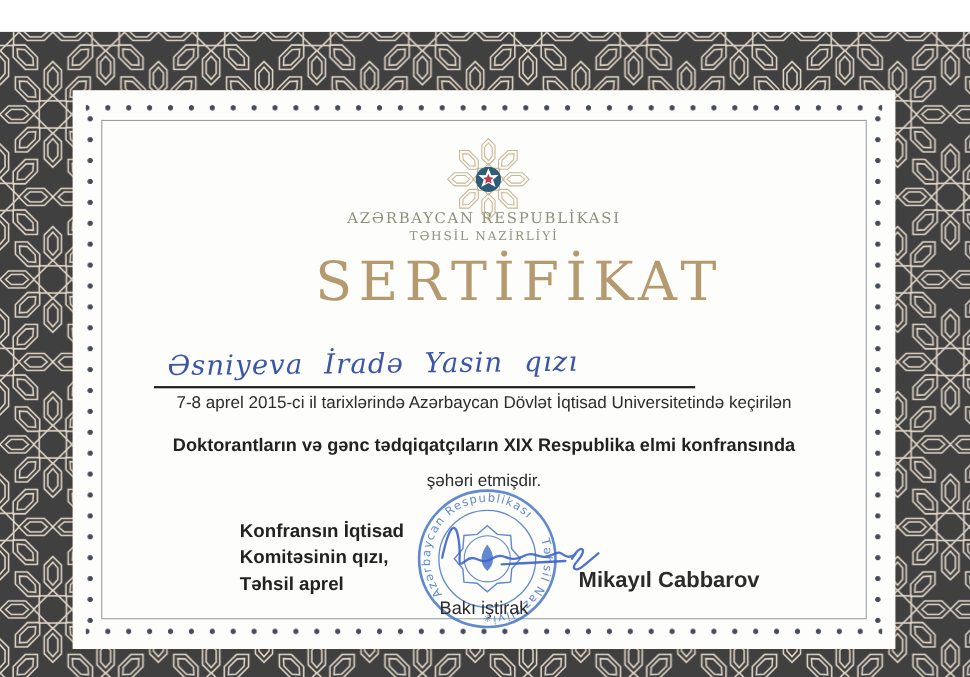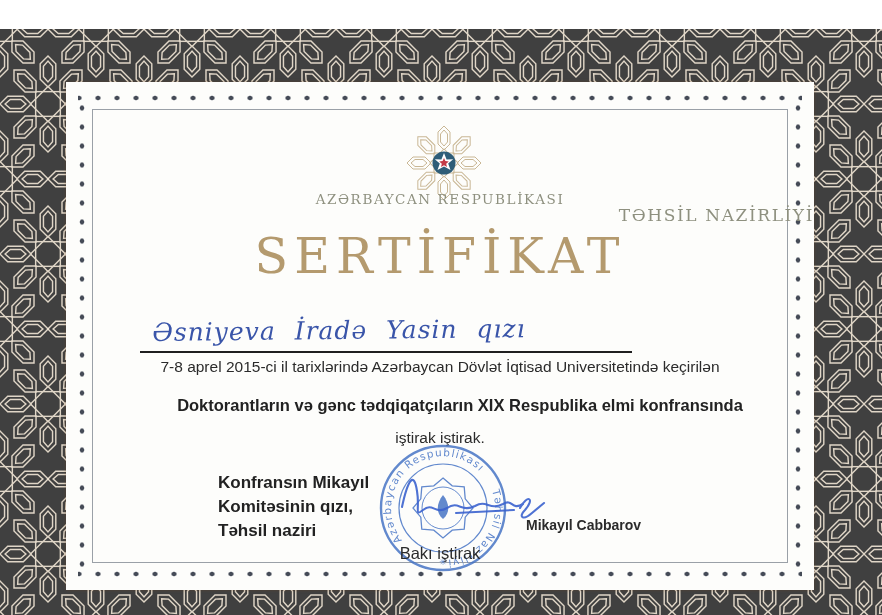--- a/index.html
+++ b/index.html
@@ -33,44 +33,44 @@
     position:absolute; left:26px; top:27px; width:694px; height:452px;
     border:1.5px solid #9aa0a7;
   }
   .emblem { position:absolute; left:330px; top:40px; }
   .issuer {
     position:absolute; left:0; top:109px; width:748px; text-align:center;
     font-family:"DejaVu Serif","Liberation Serif",serif;
     color:#8e907f; letter-spacing:1.6px; line-height:16px;
   }
   .issuer .l1 { font-size:13.5px; }
-  .issuer .l2 { font-size:17px;text-align:right; }
+  .issuer .l2 { font-size:11px; }
   .cert-title {
     position:absolute; left:0; top:146px; width:748px; text-align:center;
     font-family:"DejaVu Serif","Liberation Serif",serif;
-    font-size:49px; letter-spacing:6px; color:#b49a6e; font-weight:400;
+    font-size:49px; letter-spacing:6px; color:#b49a6e; font-weight:400;padding-left:32px;
   }
   .handwriting {
     position:absolute; left:78px; top:234px; width:390px; text-align:center;
     font-family:"DejaVu Serif","Liberation Serif",serif; font-style:italic;
     font-size:25px; color:#3a55a9; transform:rotate(-0.6deg);
     word-spacing:10px; letter-spacing:1px; white-space:nowrap;
   }
   .name-line { position:absolute; left:74px; top:269px; width:492px; height:2px; background:#1f1f1f; }
   .body-line { position:absolute; left:0; width:748px; text-align:center; color:#2b2b2b; }
   .body1 { top:276px; font-size:15.5px; }
-  .body2 { top:314px; font-size:16.5px; font-weight:bold; color:#222;padding-left:20px; }
+  .body2 { top:314px; font-size:16.5px; font-weight:bold; color:#222; }
   .body3 { top:347px; font-size:15.5px; }
   .signer-role {
     position:absolute; left:152px; top:389px; font-size:17px; font-weight:bold;
     color:#222; line-height:24px; text-align:left;
   }
   .signer-name {
     position:absolute; left:460px; top:435px; width:230px;
-    font-size:14px; font-weight:bold; color:#2b2b2b;
+    font-size:20px; font-weight:bold; color:#2b2b2b;
   }
   .place { position:absolute; left:0; top:462px; width:748px; text-align:center; font-size:16.5px; color:#2b2b2b; }
   .stamp { position:absolute; left:305px; top:354px; }
   .signature { position:absolute; left:330px; top:381px; }
 </style>
 </head>
 <body>
 
 <div class="page">
 
@@ -136,26 +136,26 @@
       <div class="l2">TƏHSİL NAZİRLİYİ</div>
     </div>
 
     <div class="cert-title">SERTİFİKAT</div>
 
     <div class="handwriting">Əsniyeva İradə Yasin qızı</div>
     <div class="name-line"></div>
 
     <div class="body-line body1">7-8 aprel 2015-ci il tarixlərində Azərbaycan Dövlət İqtisad Universitetində keçirilən</div>
     <div class="body-line body2">Doktorantların və gənc tədqiqatçıların  XIX  Respublika elmi konfransında</div>
-    <div class="body-line body3">iştirak iştirak.</div>
+    <div class="body-line body3">şəhəri etmişdir.</div>
 
     <div class="signer-role">
-      <div>Konfransın Mikayıl</div>
+      <div>Konfransın İqtisad</div>
       <div>Komitəsinin qızı,</div>
-      <div>Təhsil naziri</div>
+      <div>Təhsil aprel</div>
     </div>
 
     <svg class="stamp" width="145" height="145" viewBox="0 0 145 145">
       <defs>
         <path id="ringPath" d="M 35.2,108.8 A 52,52 0 1 1 108.8,108.8 A 52,52 0 0 1 35.2,108.8"></path>
       </defs>
       <g opacity="0.82">
         <g fill="none" stroke="#4170c4">
           <circle cx="72" cy="72" r="62" stroke-width="2.4"></circle>
           <circle cx="72" cy="72" r="44" stroke-width="1.2"></circle>

